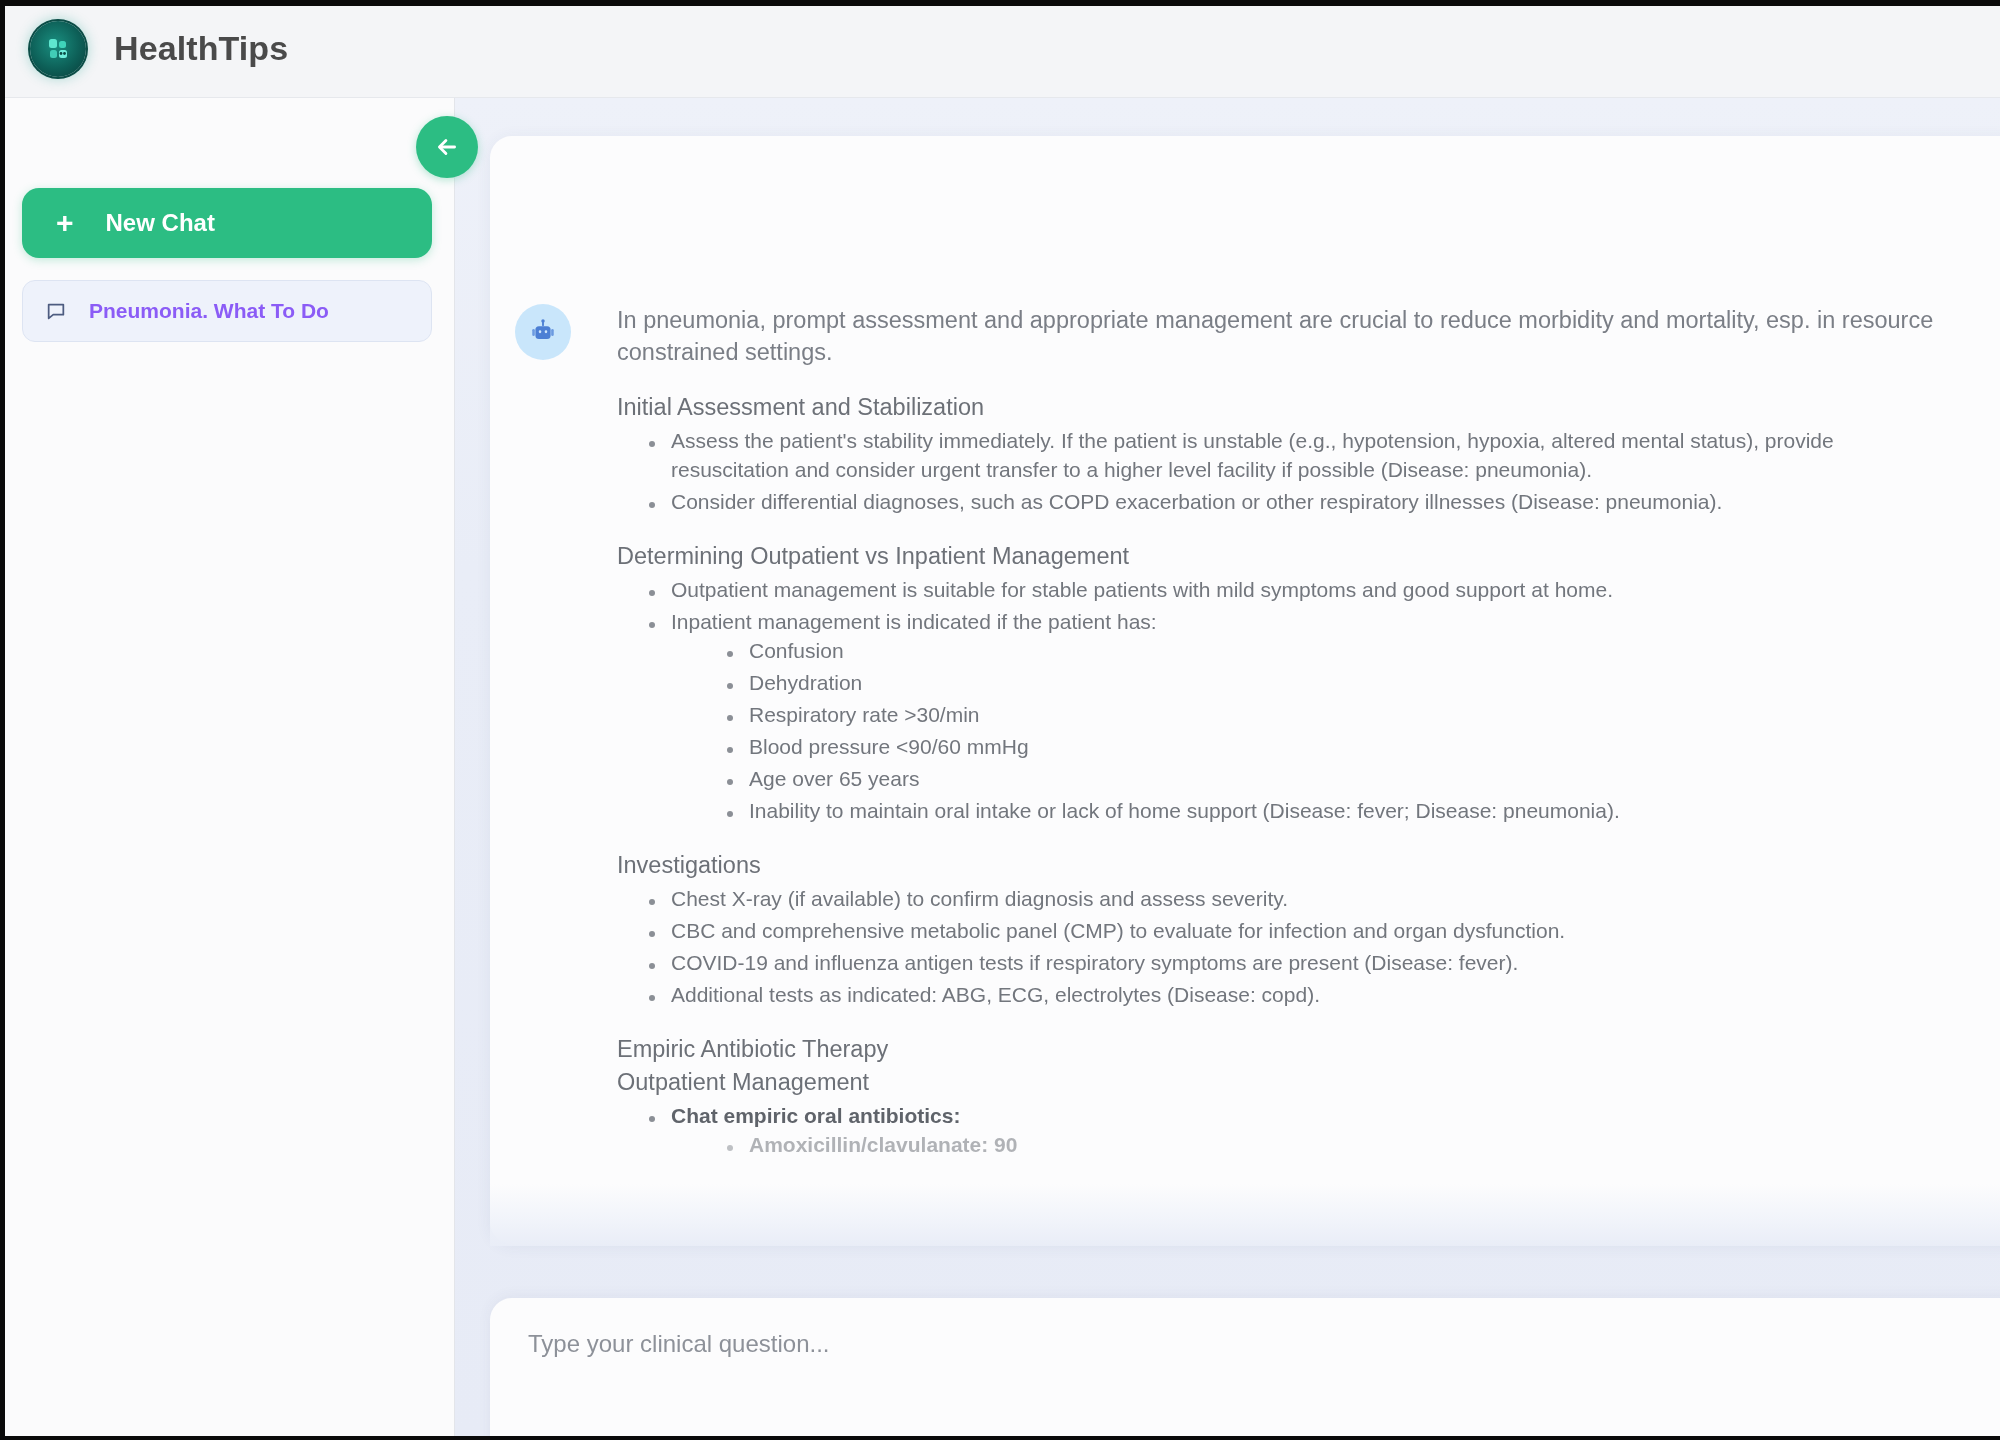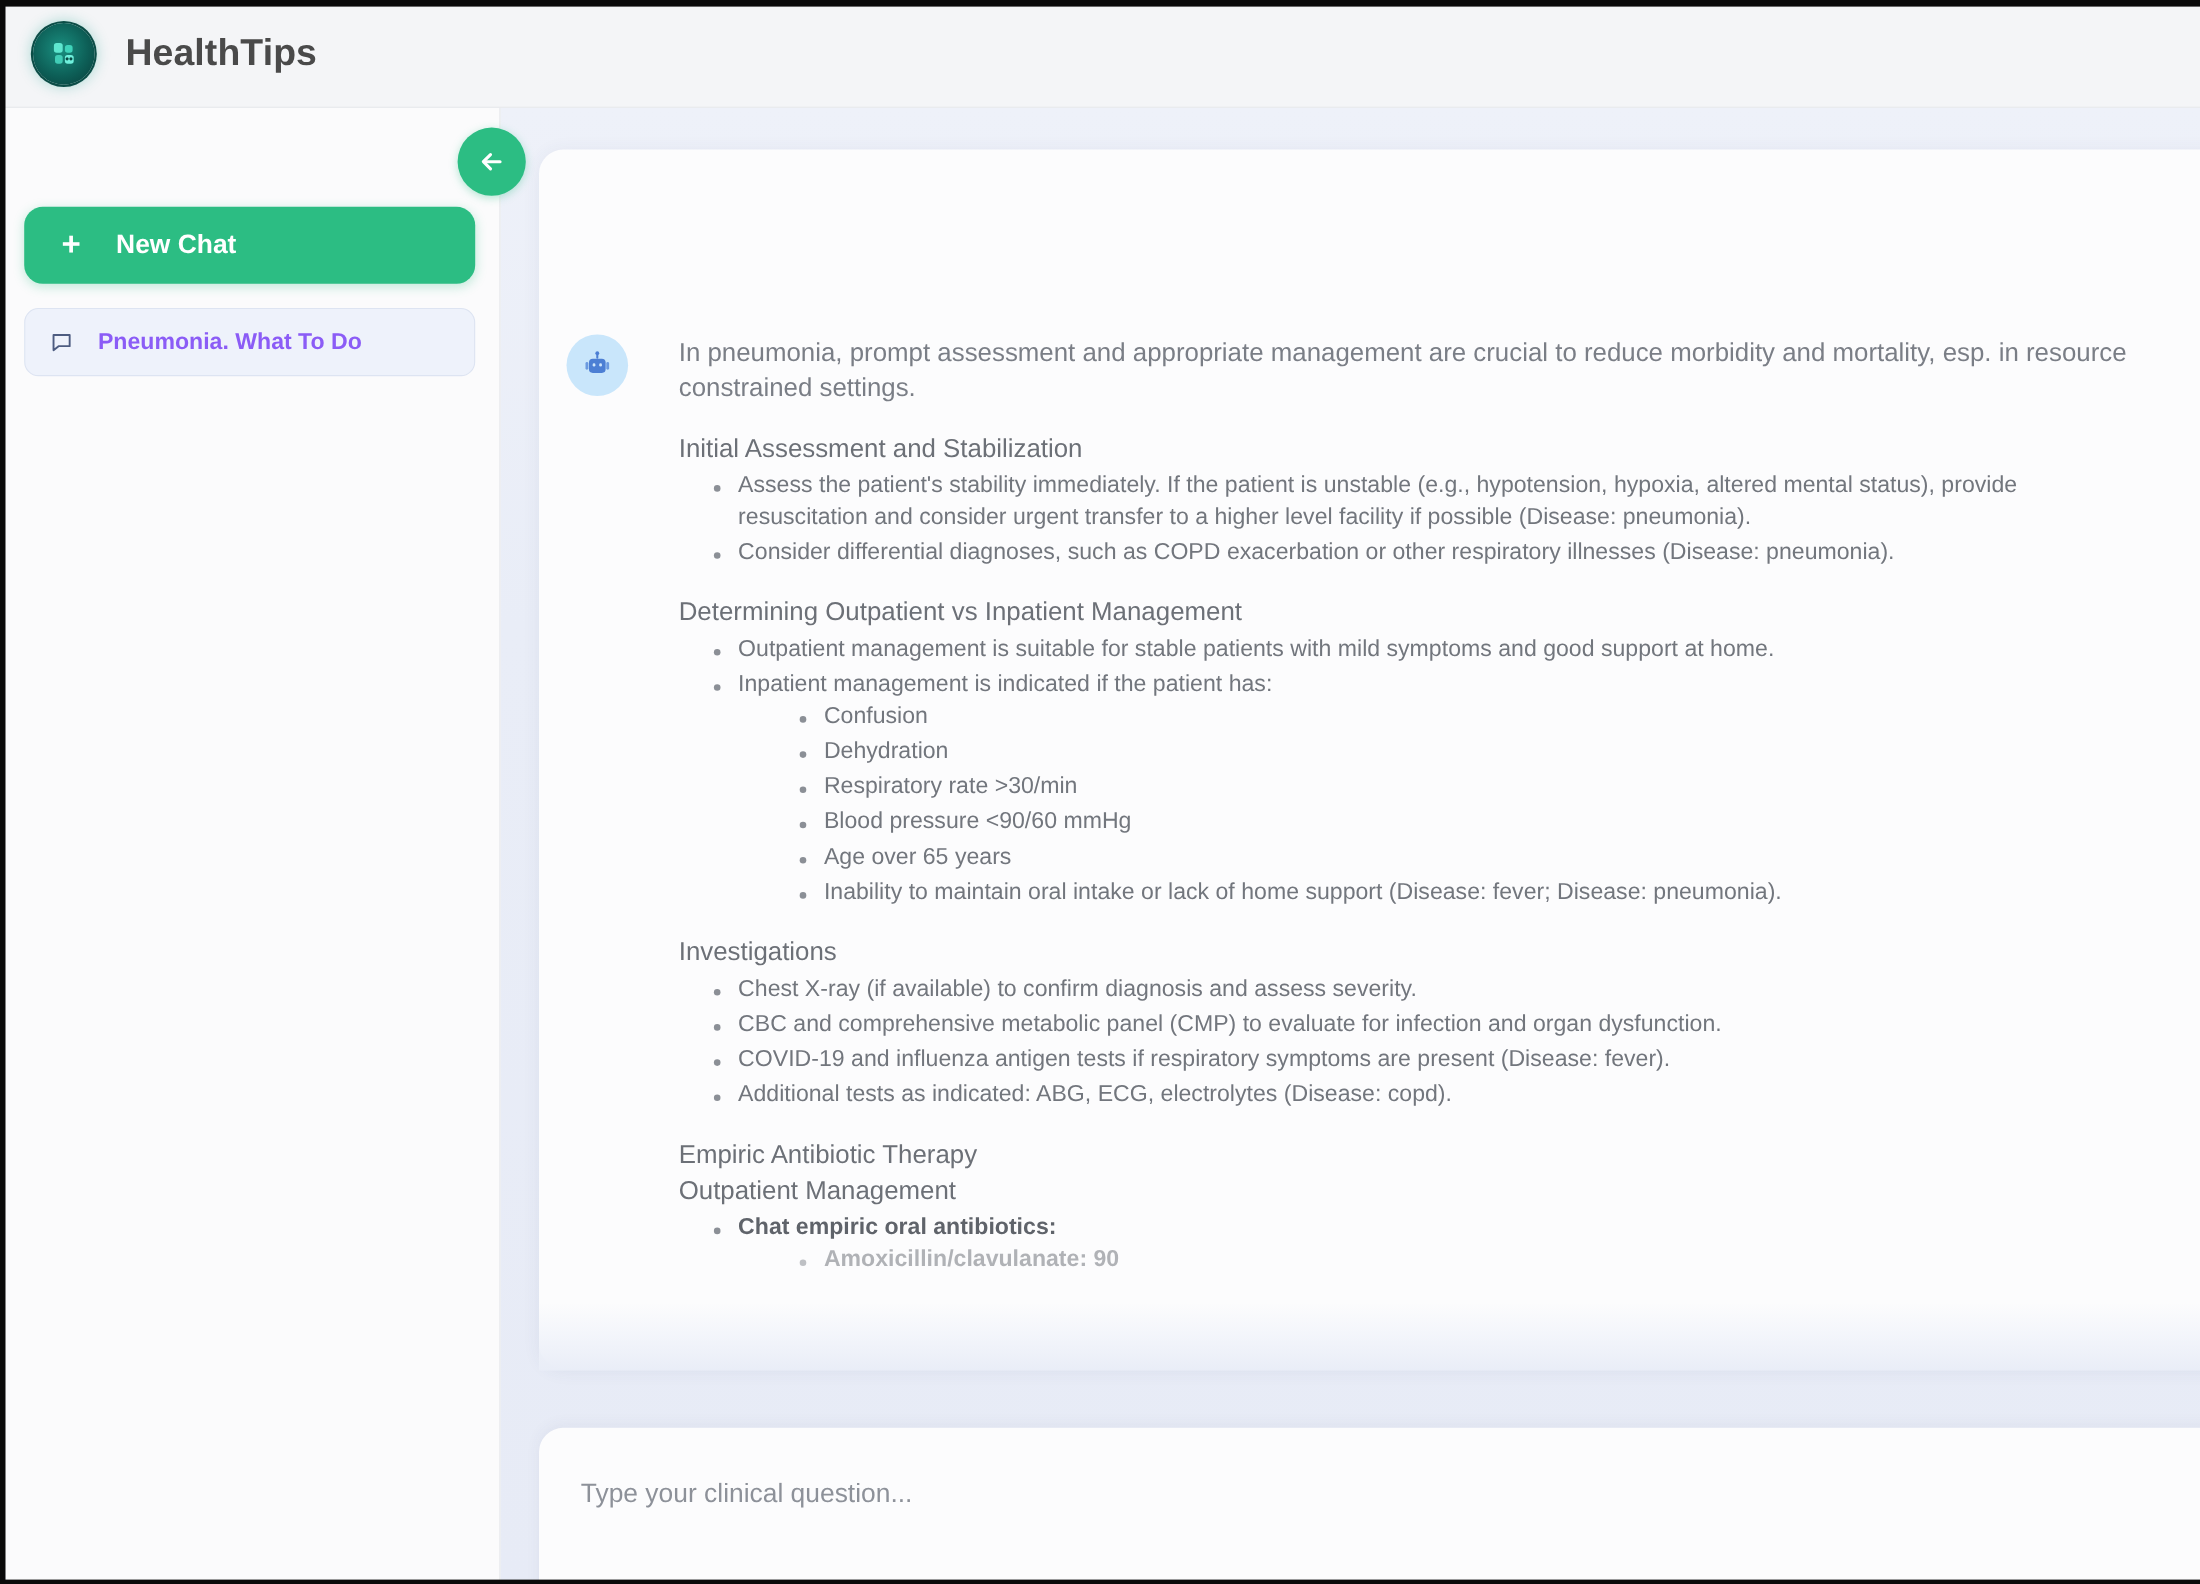--- a/index.html
+++ b/index.html
@@ -216,21 +216,21 @@
     position: absolute;
     left: 35px; top: 1200px;
     width: 1545px; height: 188px;
     background: #fcfcfd;
     border-radius: 22px 22px 0 0;
     box-shadow: 0 -2px 14px rgba(60,70,110,0.06);
     overflow: hidden;
   }
   #composer-input {
     position: absolute;
-    left: 38px; top: 46px;
+    left: 38px; top: 32px;
     width: 1450px;
     border: none;
     outline: none;
     background: transparent;
     font-family: "Liberation Sans", sans-serif;
     font-size: 24px;
     color: #6c7078;
     filter: blur(0.45px);
   }
   #composer-input::placeholder { color: #8d9199; }

